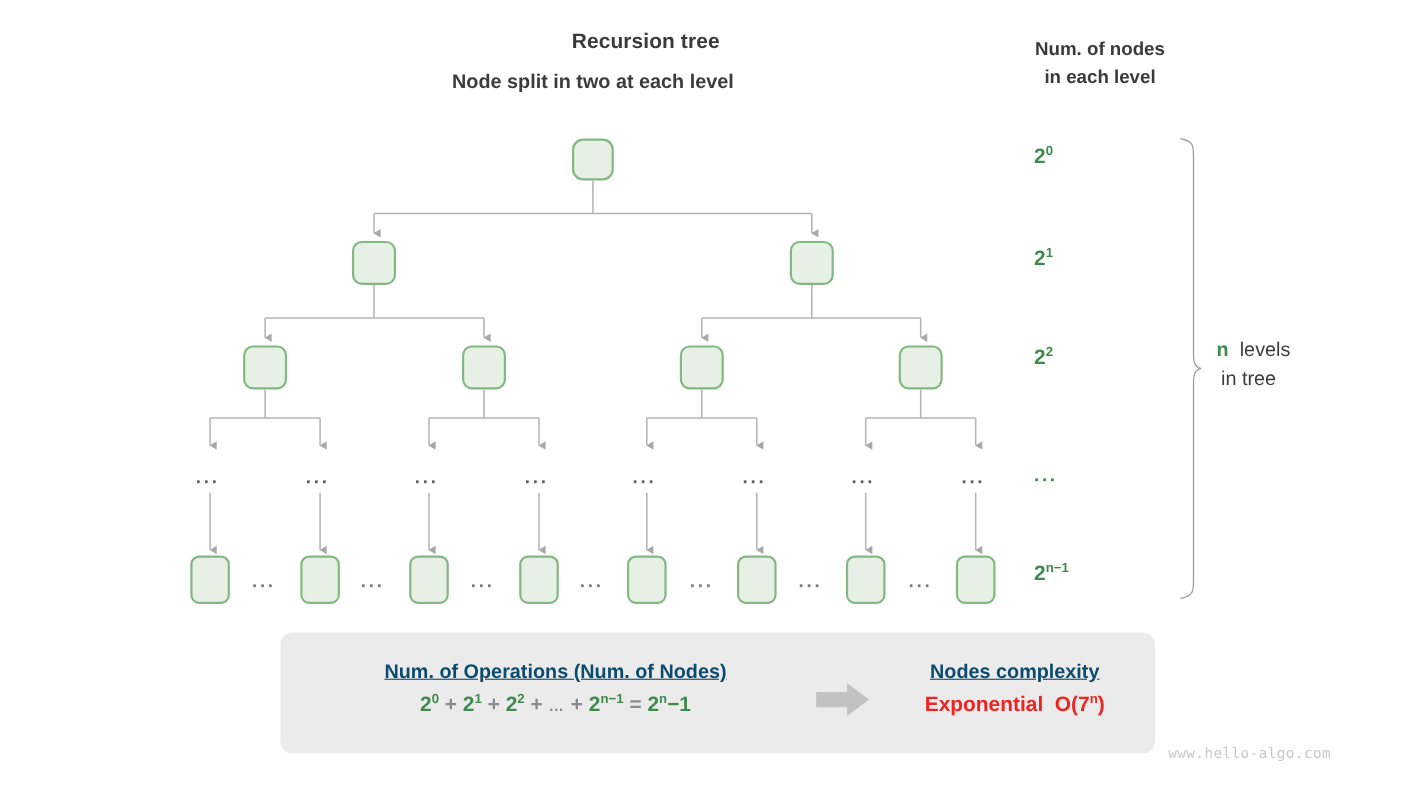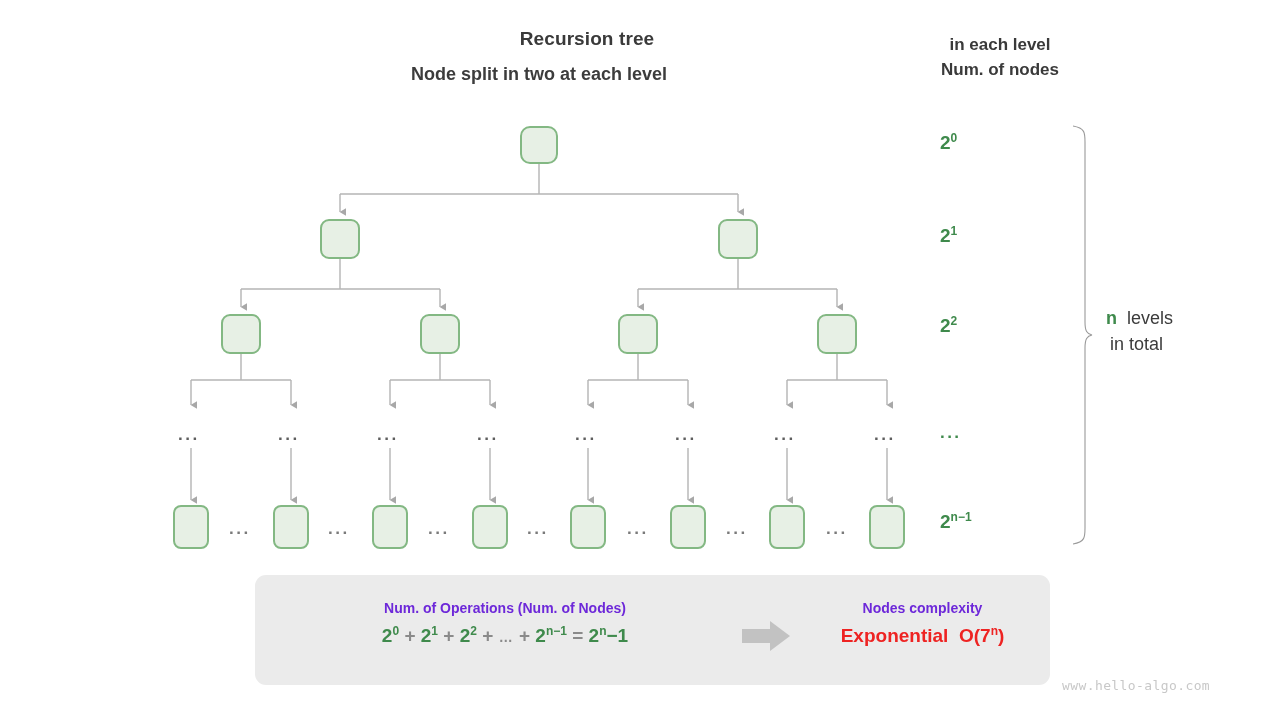--- a/index.html
+++ b/index.html
@@ -130,25 +130,26 @@
   }
   #summary-left {
     left: 285px; top: 600px; width: 440px;
     text-align: center;
   }
   #summary-right {
     left: 800px; top: 600px; width: 245px;
     text-align: center;
   }
   .sum-head {
-    font-size: 14px;
-    font-weight: bold;
-    color: #6d28d9;
+    font-size: 18px;
+    font-weight: bold;
+    color: #0c4a6e;
     margin-bottom: 9px;
     white-space: nowrap;
+    text-decoration: underline;
   }
   .sum-formula {
     font-size: 19px;
     font-weight: bold;
     white-space: nowrap;
     color: #8a8a8a;
   }
   .sum-formula .term { color: #3f8a4c; }
   .sum-formula .op { color: #8a8a8a; font-weight: bold; }
   .sum-formula .dots { color: #8a8a8a; font-size: 14px; letter-spacing: 1px; }
@@ -177,22 +178,22 @@
 </style>
 </head>
 <body>
 
 <div class="stage">
 
   <div class="abs" id="tree-title">Recursion tree</div>
   <div class="abs" id="tree-subtitle">Node split in two at each level</div>
 
   <div class="abs" id="nodes-col-title">
+    <div>Num. of nodes</div>
     <div>in each level</div>
-    <div>Num. of nodes</div>
   </div>
 
   <svg class="abs" id="tree-canvas" viewBox="0 0 1280 720" xmlns="http://www.w3.org/2000/svg">
     <defs>
       <marker id="ah" markerWidth="9" markerHeight="9" refX="4.5" refY="7.4" orient="auto" markerUnits="userSpaceOnUse">
         <path d="M0.7,1.4 L8.3,1.4 L4.5,7.8 Z" fill="#a8a8a8"></path>
       </marker>
     </defs>
     <g stroke="#b4b4b4" stroke-width="1.4" fill="none">
 
@@ -298,21 +299,21 @@
     <span>2</span><sup>2</sup>
   </div>
   <div class="lvl-count dots" style="left:940px; top:427px;">···</div>
   <div class="lvl-count" style="left:940px; top:511px;">
     <span>2</span><sup>n−1</sup>
   </div>
 
   <div class="abs" id="total-label">
     <div><span class="nvar">n</span>&nbsp;
       <span>levels</span></div>
-    <div style="padding-left:4px;">in total</div>
+    <div style="padding-left:4px;">in tree</div>
   </div>
 
   <div class="abs" id="summary-box"></div>
 
   <div class="abs" id="summary-left">
     <div class="sum-head">Num. of Operations (Num. of Nodes)</div>
     <div class="sum-formula">
       <span class="term"><span>2</span><sup>0</sup></span>
       <span class="op">+</span>
       <span class="term"><span>2</span><sup>1</sup></span>

